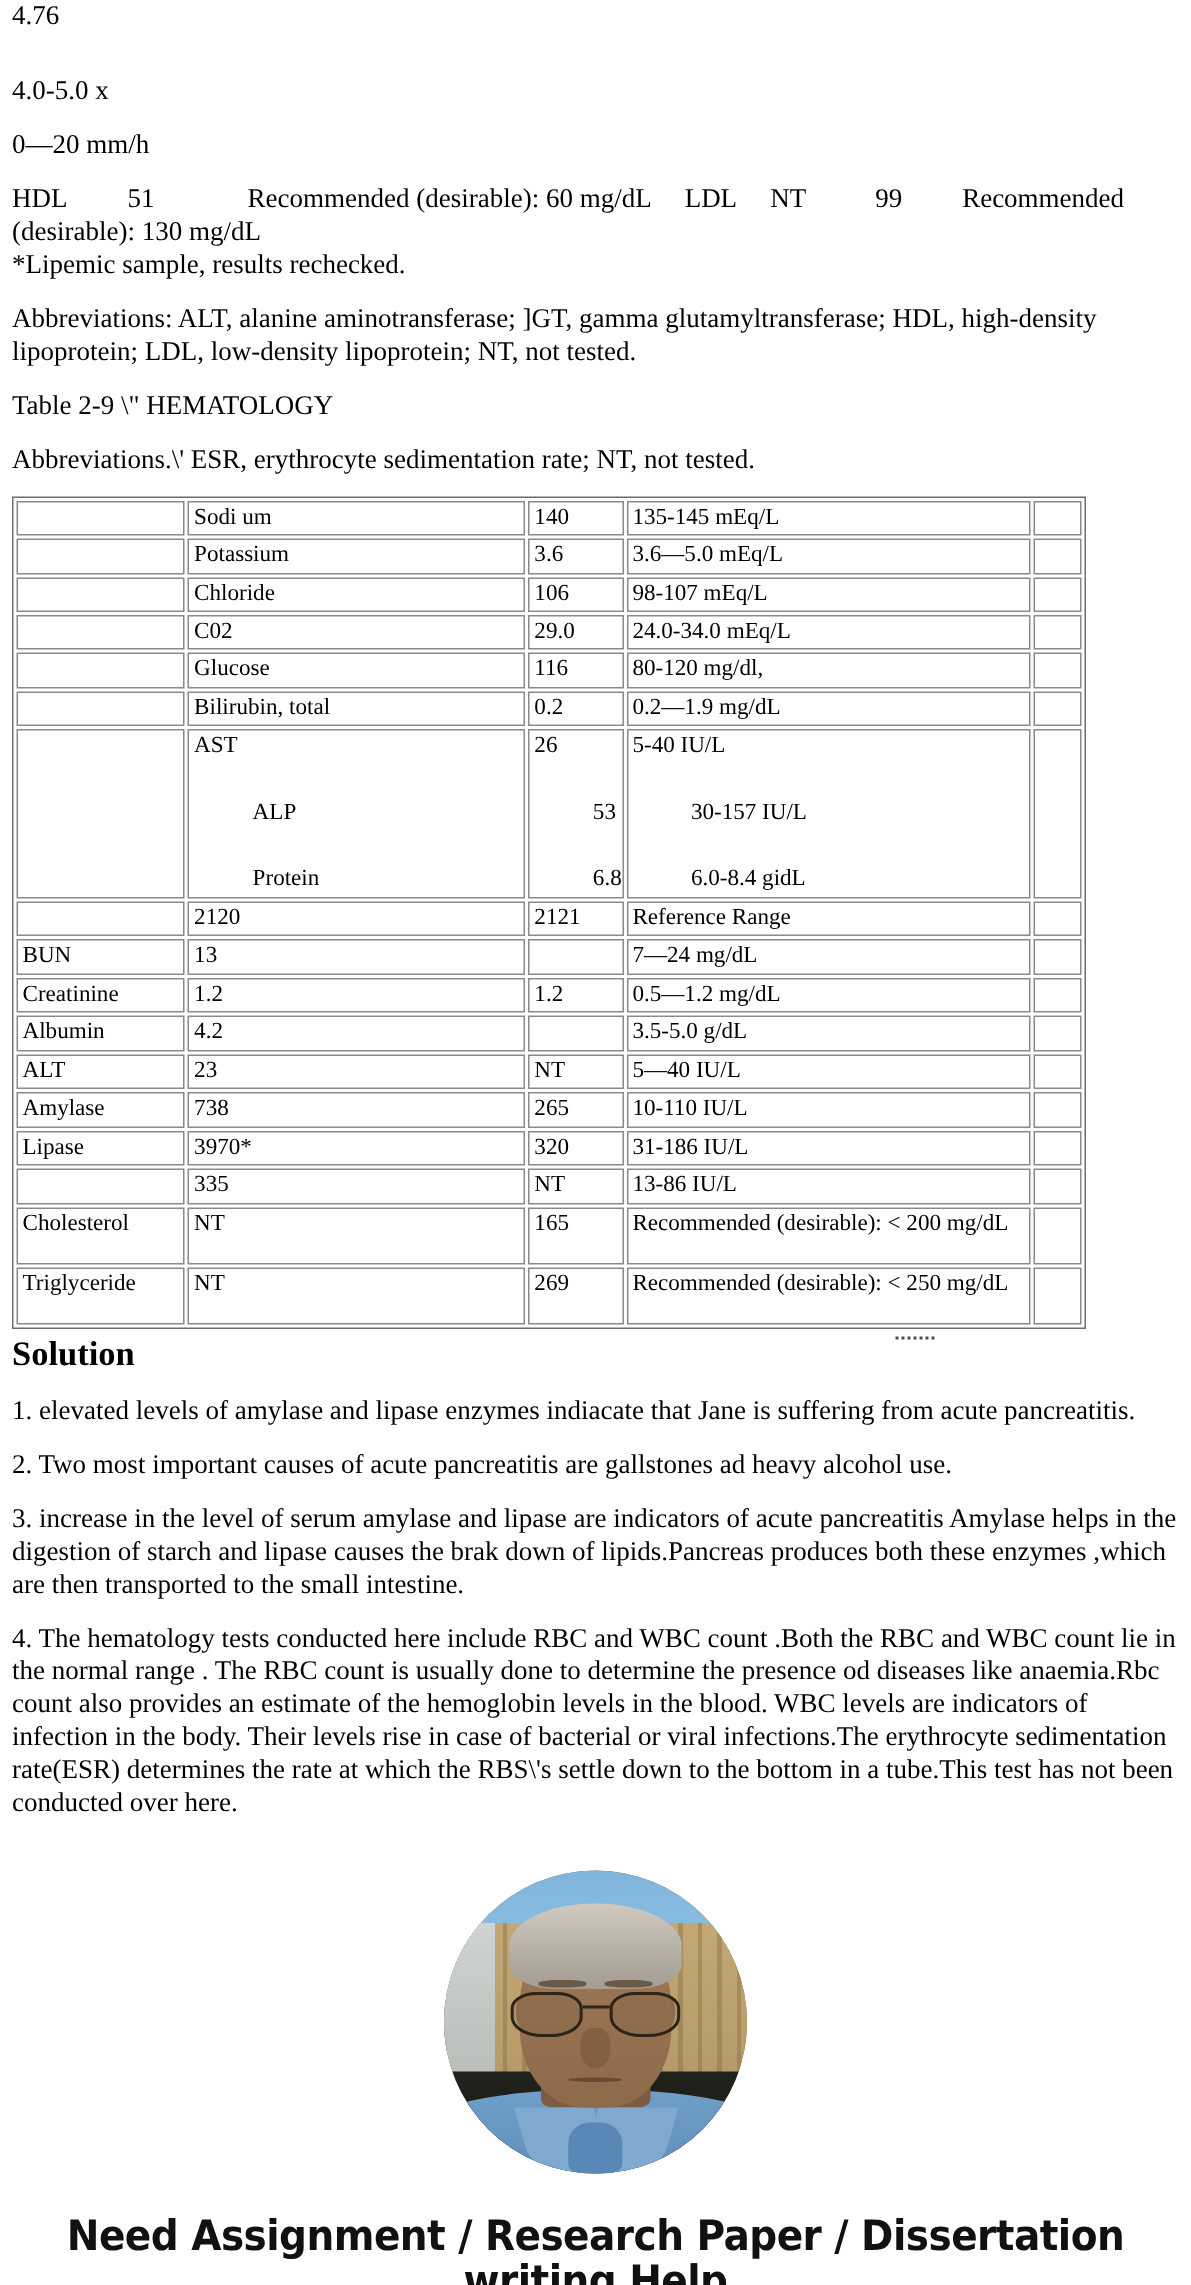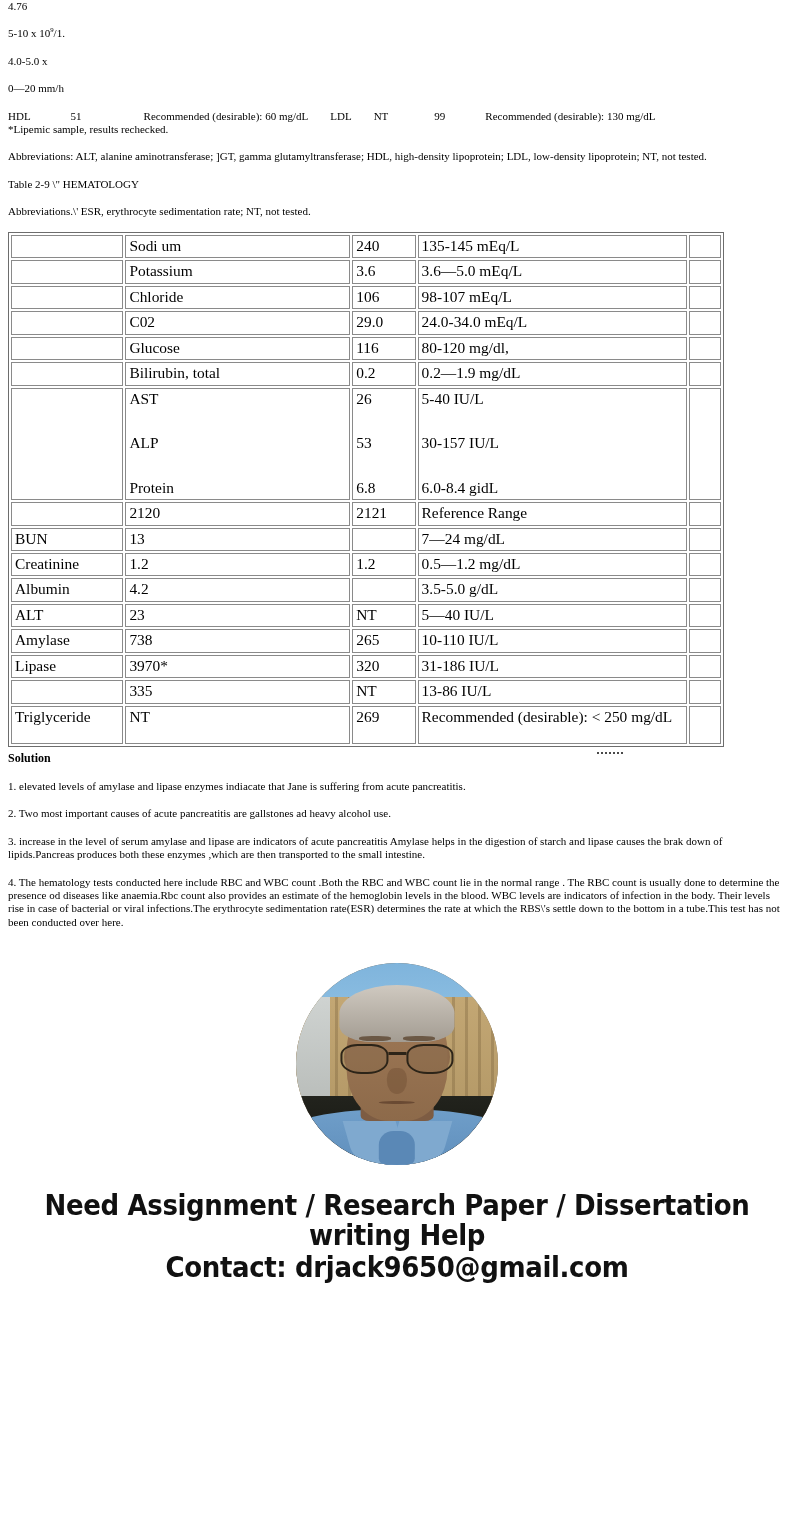--- a/index.html
+++ b/index.html
@@ -16,21 +16,21 @@
   }
   .page {
     width: 794px;
     box-sizing: border-box;
     padding: 0 8px 8px 8px;
     position: relative;
   }
   p.para {
     margin: 0 0 0 0;
     padding: 0;
-    font-size: 11px;
+    font-size: 18px;
     line-height: 1.22;
   }
   .spacer {
     height: 14px;
   }
   sup {
     font-size: 0.62em;
     vertical-align: super;
     line-height: 0;
   }
@@ -68,32 +68,32 @@
   col.c5 { width: 27px; }
   td.tall { height: 82px; }
   td.two  { height: 33px; }
   td.narrow {
     border-left: 2px solid #4a4a4a;
     border-right: 1px solid #8a8a8a;
     border-top: 0;
     border-bottom: 0;
   }
   .cellline { display: block; }
-  .cellline + .cellline { margin-top: 26px; }
+  .cellline + .cellline { margin-top: 26px; margin-left: 39px; }
   .dotted-tail {
     position: absolute;
     left: 597px;
     width: 26px;
     height: 1px;
     border-bottom: 2px dotted #4a4a4a;
   }
 
   
   h2.solution {
-    font-size: 12px;
+    font-size: 23px;
     font-weight: bold;
     margin: 0;
     padding: 0;
     font-family: "Liberation Serif", "DejaVu Serif", serif;
   }
 
   
   .photo-wrap {
     text-align: center;
     margin-top: 34px;
@@ -280,21 +280,20 @@
   .footer .l3 { margin-top: 1px; }
 </style>
 </head>
 <body>
 
 <div class="page">
 
   <p class="para">4.76</p>
   <div class="spacer"></div>
 
-  <p class="para"><span>5-10 x 10</span><sup>9</sup><span>/1.</span></p>
   <div class="spacer"></div>
 
   <p class="para">4.0-5.0 x</p>
   <div class="spacer"></div>
 
   <p class="para">0—20 mm/h</p>
   <div class="spacer"></div>
 
   <p class="para"><span>HDL</span><span class="tabgap g1"></span><span>51</span><span class="tabgap g2"></span><span>Recommended (desirable): 60 mg/dL</span><span class="tabgap g3"></span><span>LDL</span><span class="tabgap g3"></span><span>NT</span><span class="tabgap g4"></span><span>99</span><span class="tabgap g5"></span><span>Recommended (desirable): 130 mg/dL</span></p>
   <p class="para">*Lipemic sample, results rechecked.</p>
@@ -313,21 +312,21 @@
       <col class="c1">
         <col class="c2">
         <col class="c3">
         <col class="c4">
         <col class="c5">
     </colgroup>
     <tbody>
         <tr>
           <td></td>
           <td>Sodi um</td>
-          <td>240</td>
+          <td>140</td>
           <td>135-145 mEq/L</td>
           <td class="narrow"></td>
         </tr>
         <tr>
           <td></td>
           <td>Potassium</td>
           <td>3.6</td>
           <td>3.6—5.0 mEq/L</td>
           <td class="narrow"></td>
         </tr>
@@ -425,20 +424,27 @@
           <td>3970*</td>
           <td>320</td>
           <td>31-186 IU/L</td>
           <td class="narrow"></td>
         </tr>
         <tr>
           <td></td>
           <td>335</td>
           <td>NT</td>
           <td>13-86 IU/L</td>
+          <td class="narrow"></td>
+        </tr>
+        <tr>
+          <td class="two">Cholesterol</td>
+          <td class="two">NT</td>
+          <td class="two">165</td>
+          <td class="two">Recommended (desirable): &lt; 200 mg/dL</td>
           <td class="narrow"></td>
         </tr>
         <tr>
           <td class="two">Triglyceride</td>
           <td class="two">NT</td>
           <td class="two">269</td>
           <td class="two">Recommended (desirable): &lt; 250 mg/dL</td>
           <td class="narrow"></td>
         </tr>
       </tbody>

